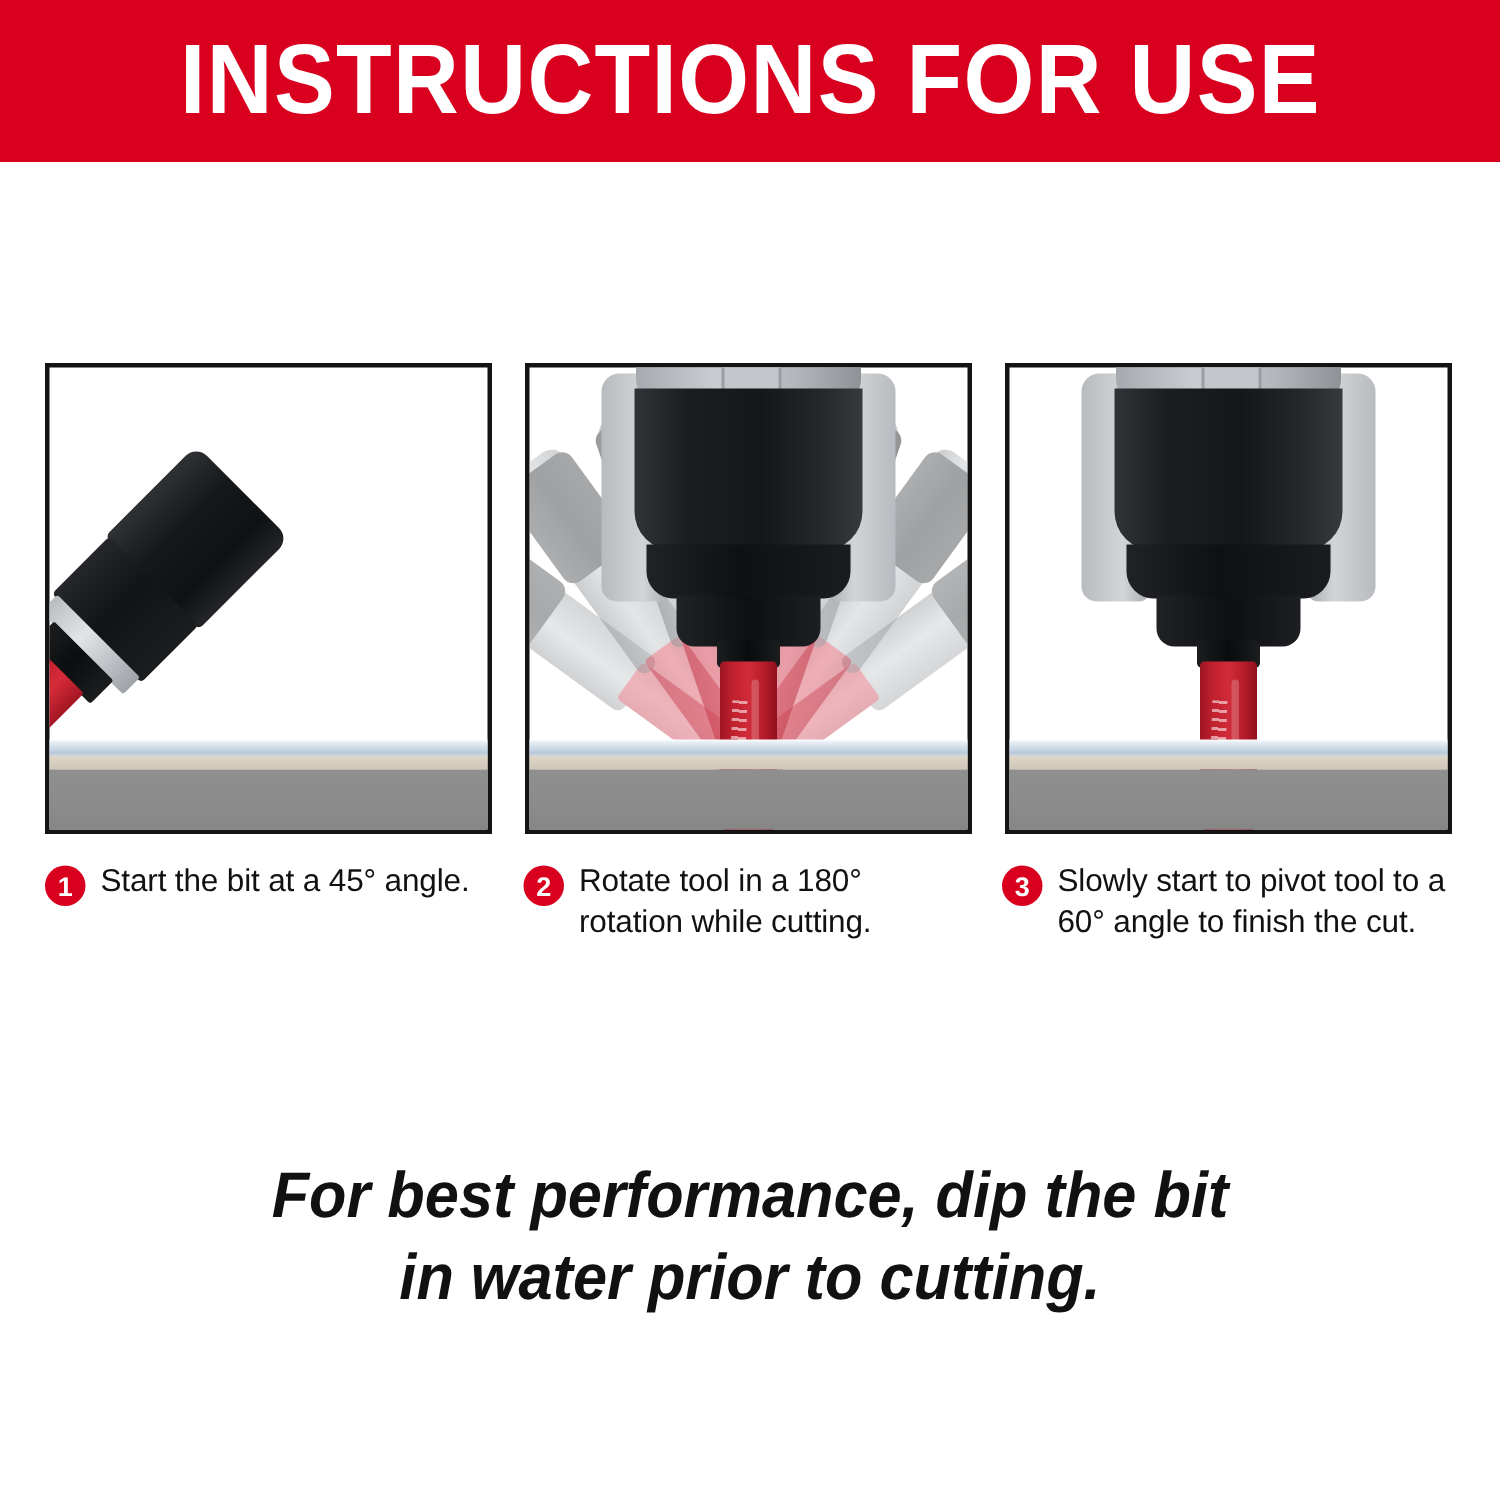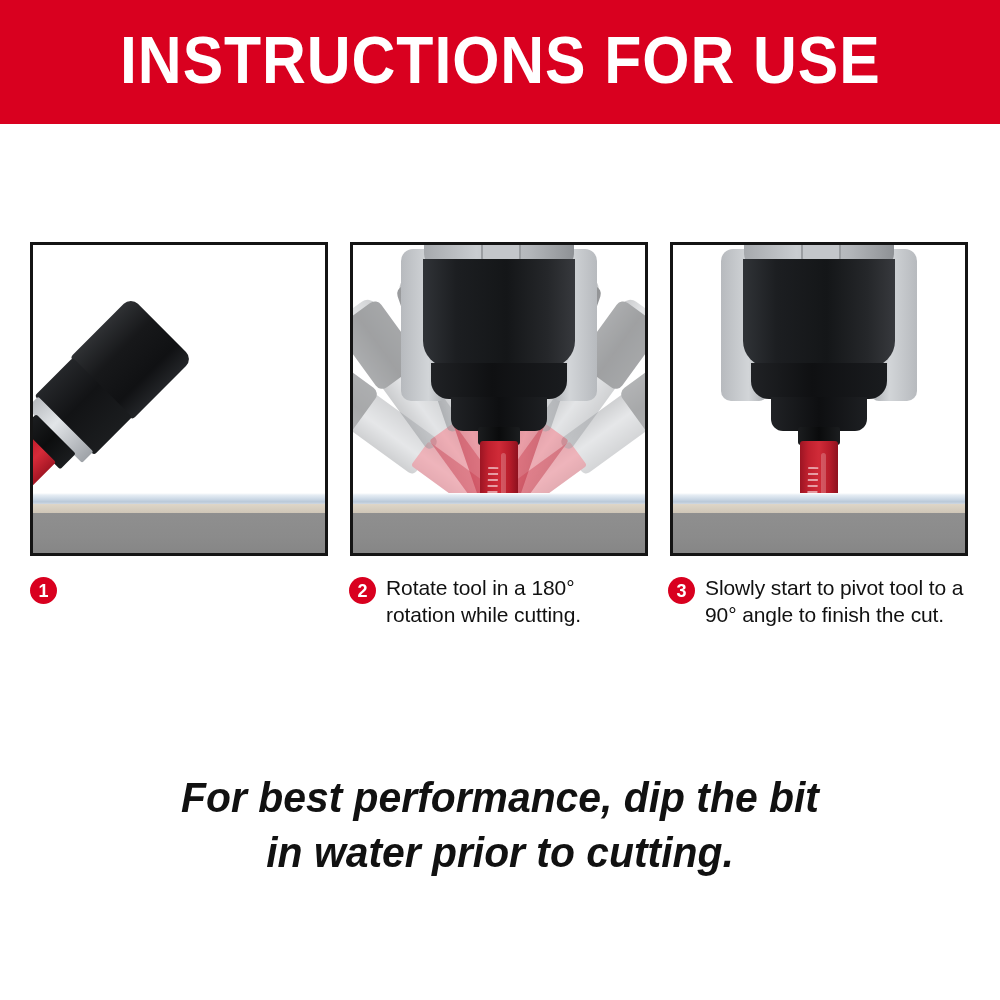--- a/index.html
+++ b/index.html
@@ -6,21 +6,21 @@
   body{
     width:1000px;height:1000px;
     background:#ffffff;
     font-family:"Liberation Sans","DejaVu Sans",sans-serif;
     overflow:hidden;
     position:relative;
   }
 
   
   .banner{
-    position:absolute;left:0;top:0;width:1000px;height:124px;
+    position:absolute;left:0;top:0;width:1000px;height:108px;
     background:#d9001f;
     display:flex;align-items:center;justify-content:center;text-align:right;
   }
   .banner-title{
     color:#ffffff;
     font-family:"Liberation Sans Narrow","Liberation Sans",sans-serif;
     font-weight:bold;
     font-size:66px;
     letter-spacing:1px;
     line-height:1;
@@ -310,27 +310,28 @@
         <div class="tile-body"></div>
       </div>
     </div>
   </div>
 
 </div>
 
 <div class="steps">
   <div class="step">
     <div class="badge">1</div>
+    <div class="step-text">Start the bit at a 45° angle.</div>
   </div>
   <div class="step">
     <div class="badge">2</div>
     <div class="step-text">Rotate tool in a 180° rotation while cutting.</div>
   </div>
   <div class="step">
     <div class="badge">3</div>
-    <div class="step-text">Slowly start to pivot tool to a 90° angle to finish the cut.</div>
+    <div class="step-text">Slowly start to pivot tool to a 60° angle to finish the cut.</div>
   </div>
 </div>
 
 <div class="tagline">
   <div>For best performance, dip the bit</div>
   <div>in water prior to cutting.</div>
 </div>
 
 </body></html>

